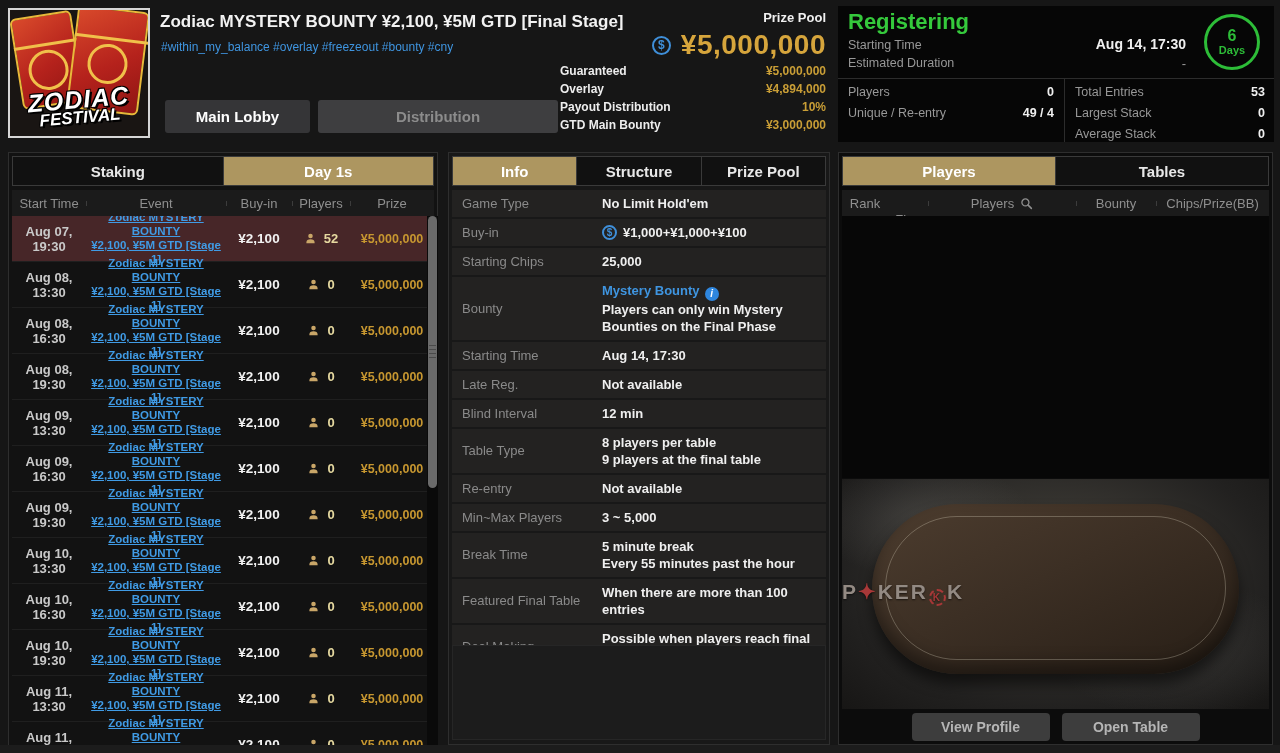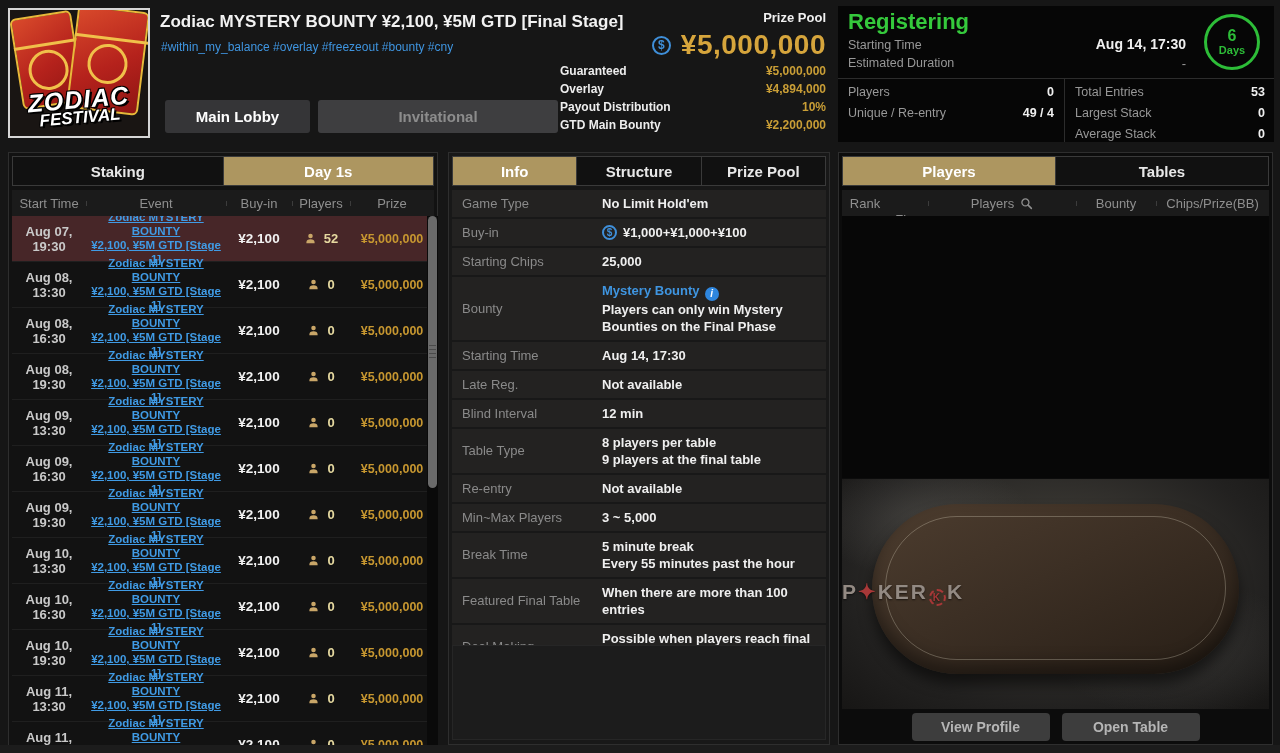--- a/index.html
+++ b/index.html
@@ -138,21 +138,21 @@
     <div class="logo-text">
       <span class="l1">ZODIAC</span>
       <span class="l2">FESTIVAL</span>
     </div>
   </div>
 
   <div class="title">Zodiac MYSTERY BOUNTY ¥2,100, ¥5M GTD [Final Stage]</div>
   <div class="hashtags">#within_my_balance #overlay #freezeout #bounty #cny</div>
 
   <div class="hdr-btn btn-main">Main Lobby</div>
-  <div class="hdr-btn btn-inv">Invitational</div>
+  <div class="hdr-btn btn-inv">Distribution</div>
 
   <div class="prize-block">
     <div class="pp-label">Prize Pool</div>
     <div class="pp-amount">
       <span class="coin">$</span>
       <span class="amt">¥5,000,000</span>
     </div>
     <div>
 
         <div class="pp-row">
@@ -165,21 +165,21 @@
           <span class="val">¥4,894,000</span>
         </div>
 
         <div class="pp-row">
           <span class="lbl">Payout Distribution</span>
           <span class="val pct">10%</span>
         </div>
 
         <div class="pp-row">
           <span class="lbl">GTD Main Bounty</span>
-          <span class="val">¥2,200,000</span>
+          <span class="val">¥3,000,000</span>
         </div>
       </div>
   </div>
 
   <div class="status-panel">
     <div class="st-state">Registering</div>
     <div class="st-lbl t1">Starting Time</div>
     <div class="st-lbl t2">Estimated Duration</div>
     <div class="st-val v1">Aug 14, 17:30</div>
     <div class="st-val v2">-</div>

